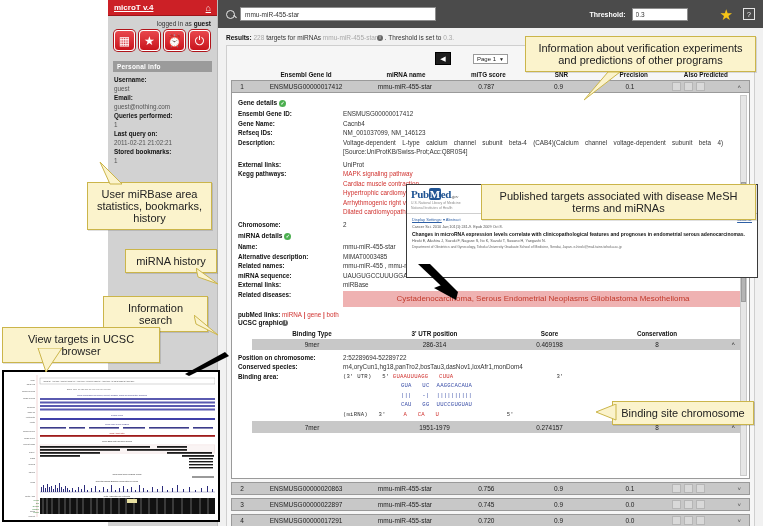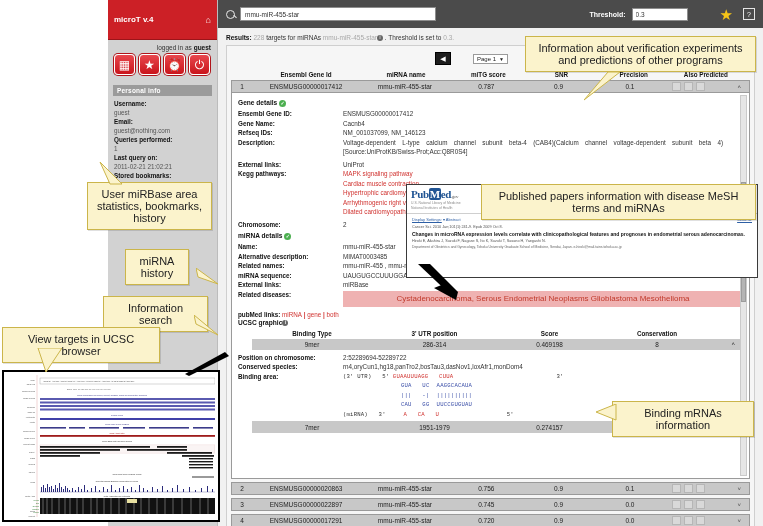--- a/index.html
+++ b/index.html
@@ -17,24 +17,25 @@
     position:absolute; left:108px; top:0; width:655px; height:526px;
     background:#ffffff;
   }
 
   
   #sidebar {
     position:absolute; left:0; top:0; width:110px; height:526px;
     background:#d2d2d2; border-right:1px solid #bcbcbc;
   }
   .side-head {
-    background:#cc2026; color:#fff; height:40px;
+    background:#cc2026; color:#fff; height:16px;
     display:flex; align-items:center; justify-content:space-between;
     padding:0 6px; font-weight:bold; font-size:8px;
     border-bottom:1px solid #9c1419;
+    text-decoration:underline;
   }
   .side-head .home-ico { font-size:9px; }
   .logged {
     text-align:right; padding:4px 6px 3px 0; font-size:6.5px; color:#333;
   }
   .logged b { color:#111; }
   .iconrow { display:flex; gap:4px; padding:0 6px 6px 6px; }
   .icbtn {
     width:21px; height:21px; border-radius:4px;
     background:linear-gradient(#e8474d,#c9151c);
@@ -195,21 +196,21 @@
 
   
   .callout {
     position:absolute; background:#fbf3cc; border:1px solid #cbb54a;
     color:#222; font-size:11px; line-height:12px; text-align:center;
     padding:5px 7px; box-shadow:1px 1px 0 rgba(0,0,0,0.12);
     font-family:"Liberation Sans", sans-serif;
   }
 
   #co-personal { left:87px; top:182px; width:125px; }
-  #co-mirna    { left:125px; top:249px; width:64px;  }
+  #co-mirna    { left:125px; top:249px; width:92px;  }
   #co-biblio   { left:103px; top:296px; width:105px; }
   #co-ucsc     { left:2px;   top:327px; width:158px; }
   #co-verify   { left:525px; top:36px;  width:231px; }
   #co-papers   { left:481px; top:184px; width:275px; }
   #co-binding  { left:612px; top:401px; width:142px; }
 </style>
 </head>
 <body>
 
 <div id="app">
@@ -729,23 +730,23 @@
 <div class="callout" id="co-ucsc">View targets in UCSC browser</div>
 <svg style="position:absolute;left:36px;top:348px;width:34px;height:26px">
   <polygon points="2,0 26,0 10,24" fill="#fbf3cc" stroke="#cbb54a" stroke-width="1"></polygon>
 </svg>
 
 <div class="callout" id="co-verify">Information about verification experiments and predictions of other programs</div>
 <svg style="position:absolute;left:584px;top:72px;width:42px;height:30px">
   <polygon points="36,0 24,0 0,28" fill="#fbf3cc" stroke="#cbb54a" stroke-width="1"></polygon>
 </svg>
 
-<div class="callout" id="co-papers">Published papers information with disease MeSH terms and miRNAs</div>
-
-<div class="callout" id="co-binding">Binding mRNAs information</div>
+<div class="callout" id="co-papers">Published targets associated with disease MeSH terms and miRNAs</div>
+
+<div class="callout" id="co-binding">Binding site chromosome</div>
 <svg style="position:absolute;left:596px;top:404px;width:22px;height:20px">
   <polygon points="0,8 20,0 20,16" fill="#fbf3cc" stroke="#cbb54a" stroke-width="1"></polygon>
 </svg>
 
 <svg style="position:absolute;left:400px;top:262px;width:60px;height:42px">
   <polygon points="56,38 18,2 30,2 58,30" fill="#000"></polygon>
   <polygon points="56,38 34,26 44,22" fill="#000"></polygon>
 </svg>
 <svg style="position:absolute;left:185px;top:352px;width:46px;height:24px">
   <polygon points="0,22 40,0 44,4 4,24" fill="#000"></polygon>

